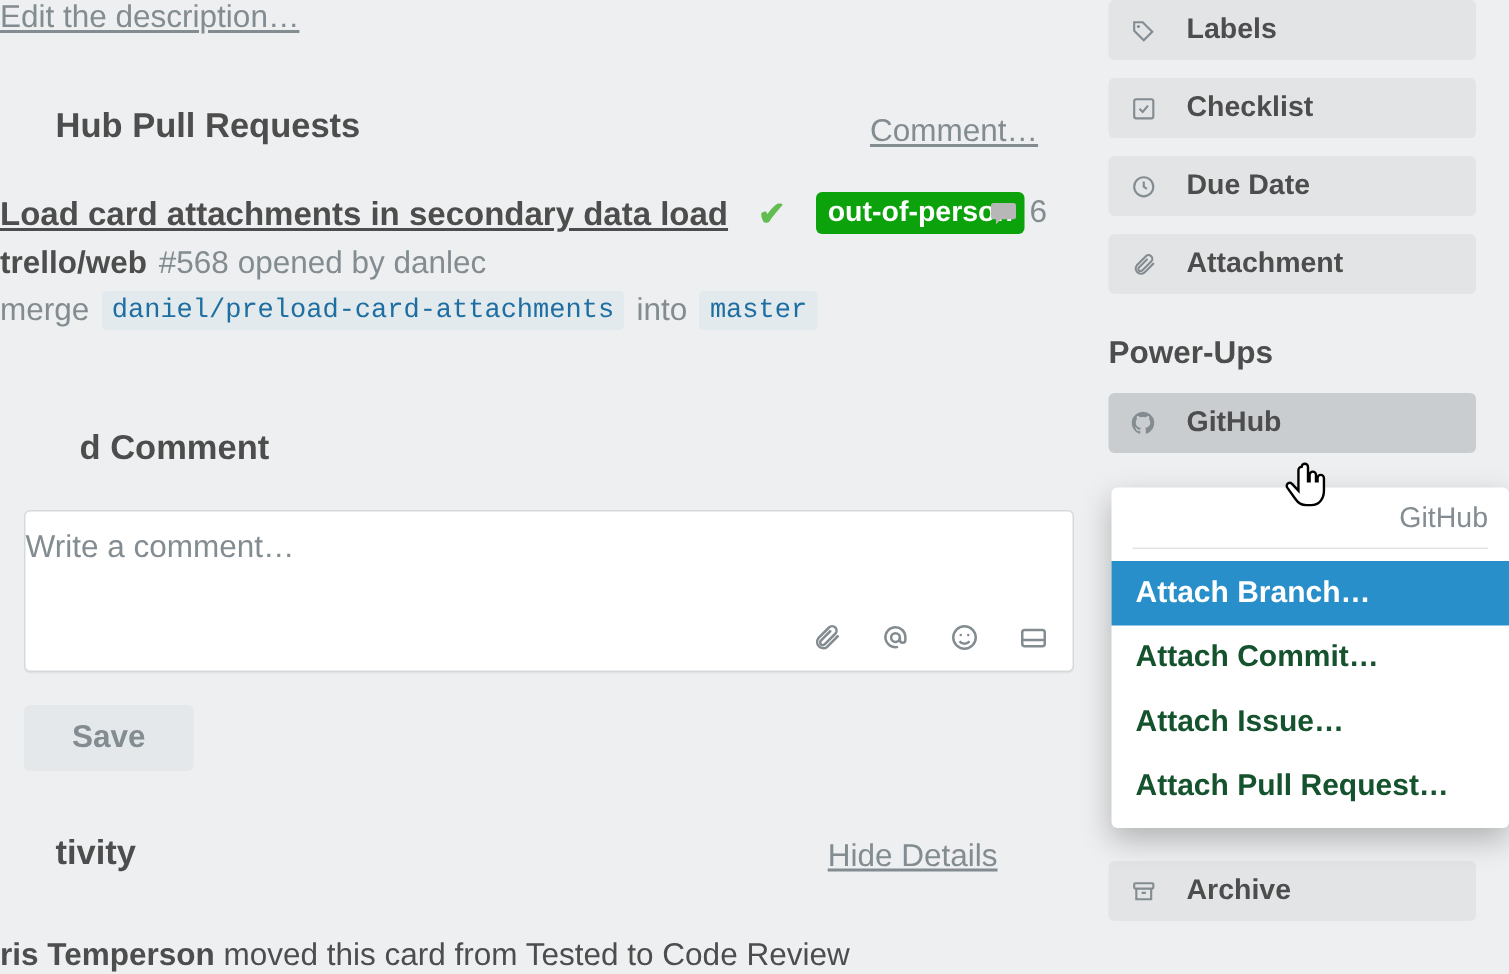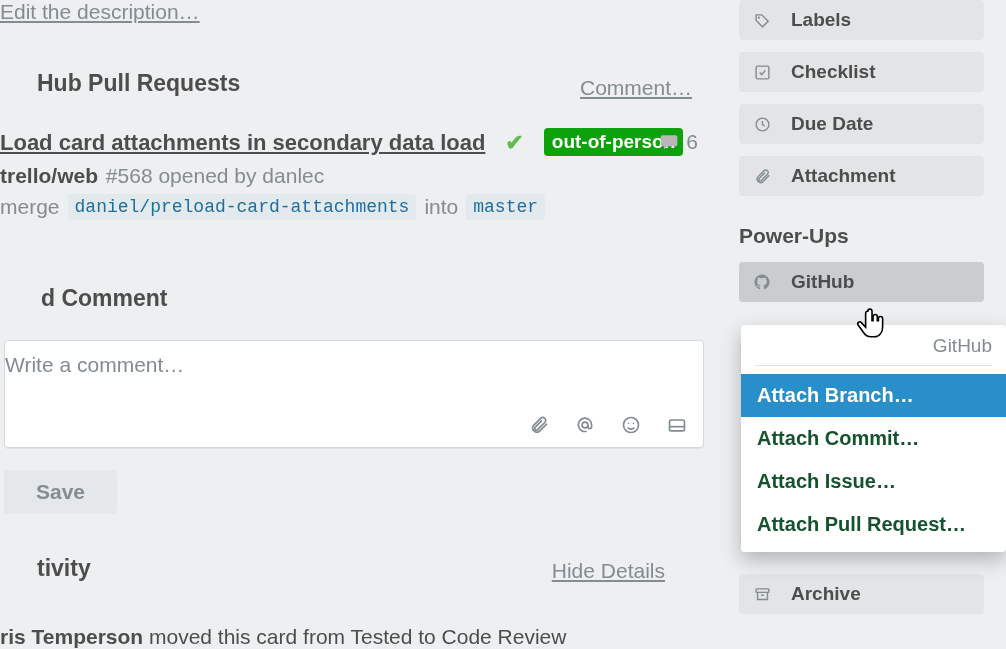--- a/index.html
+++ b/index.html
@@ -114,21 +114,21 @@
     font-family: Menlo, Monaco, "Courier New", monospace;
     font-size: 18px;
     padding: 3px 7px;
     border-radius: 3px;
   }
 
   
   .comment-section {
     position: absolute;
     top: 285px;
-    left: 4px;
+    left: 16px;
     width: 673px;
   }
   .comment-box {
     margin-top: 28px;
     width: 700px;
     background: #fff;
     border: 1px solid #d6d9db;
     border-radius: 4px;
     height: 108px;
     position: relative;

